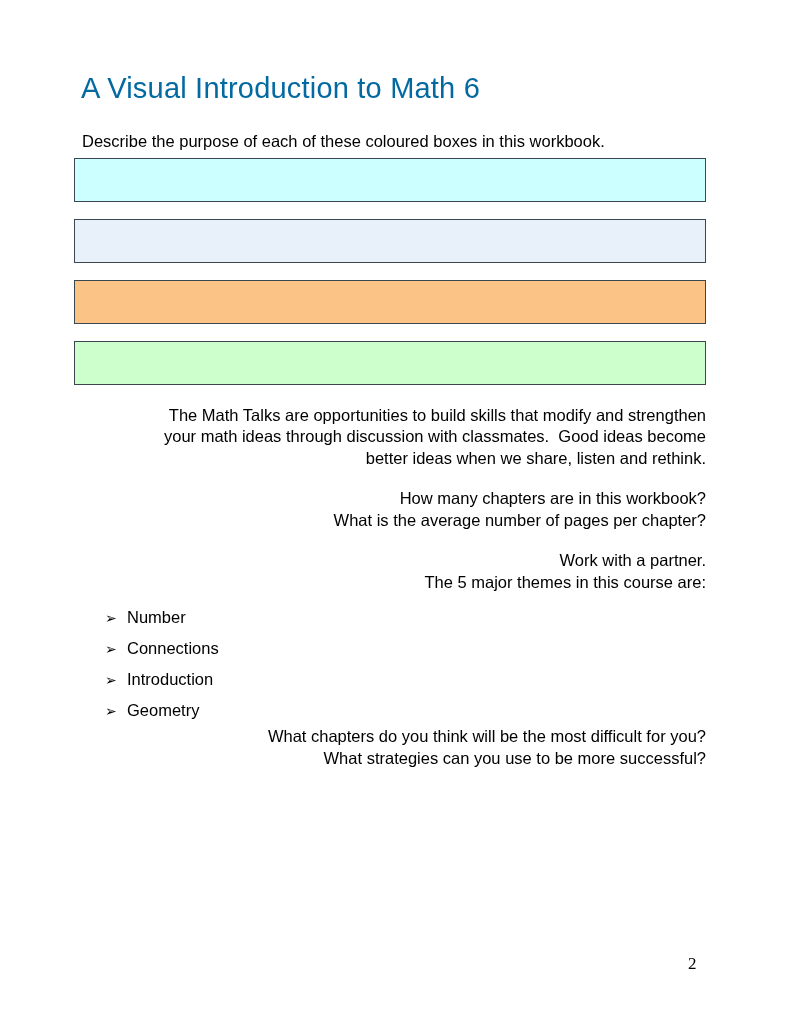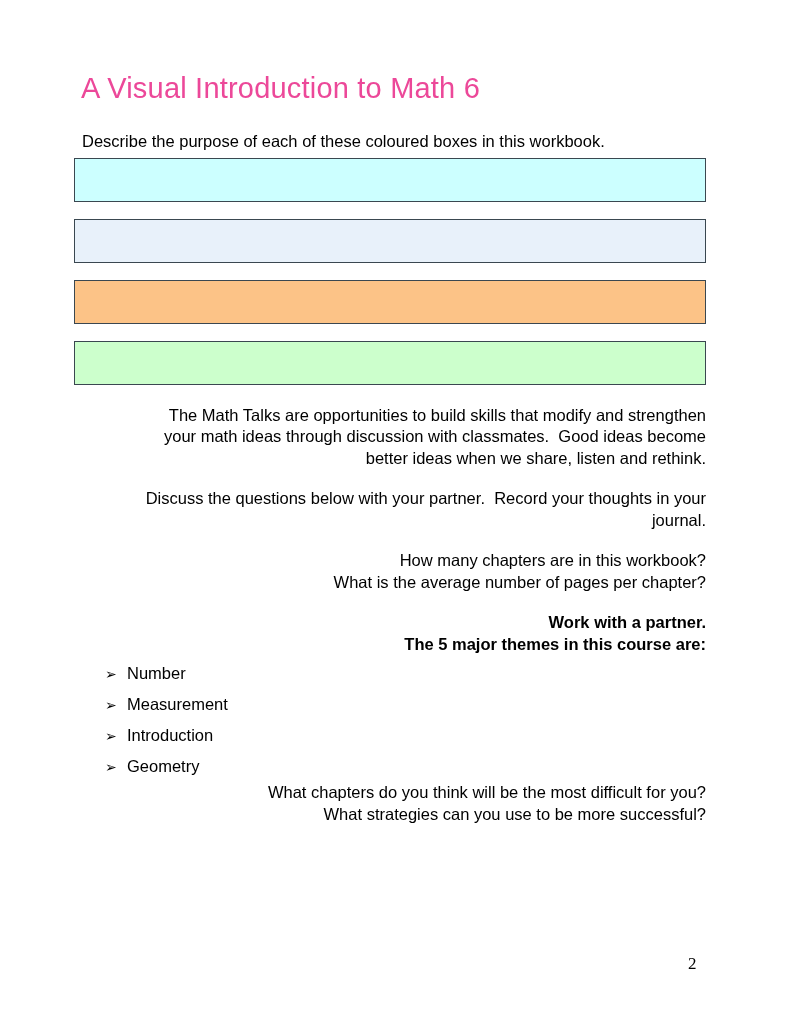--- a/index.html
+++ b/index.html
@@ -37,21 +37,21 @@
     margin-bottom:17px;
   }
   .cbox:last-child { margin-bottom:0; }
   .body { margin-top:20px; }
   .para {
     margin:0 0 19px 0;
     padding-left:7px;
     white-space:pre-wrap;
     text-align:right;
   }
-  .para.tight { margin-bottom:3px;font-weight:bold; }
+  .para.tight { margin-bottom:9px; }
   .arrow-list { padding-left:31px; }
   .arrow-item { line-height:30px; }
   .arrow-bullet {
     display:inline-block;
     width:22px;
     font-family:"DejaVu Sans", sans-serif;
     font-size:14px;
   }
   .page-number {
     position:absolute;
@@ -59,41 +59,39 @@
     font-family:"Liberation Serif", serif;
     font-size:17px;
     line-height:21px;
   }
 </style>
 </head>
 <body>
 
 <div class="page">
   <div class="content">
-    <h1 class="doc-title" style="color: #ec4899;">A Visual Introduction to Math 6</h1>
+    <h1 class="doc-title" style="color: #0369a1;">A Visual Introduction to Math 6</h1>
     <p class="intro">Describe the purpose of each of these coloured boxes in this workbook.</p>
     <div class="boxes">
         <div class="cbox" style="background: rgb(204, 255, 255); border-color: rgb(58, 71, 80);"></div>
         <div class="cbox" style="background: rgb(232, 241, 250); border-color: rgb(58, 71, 80);"></div>
         <div class="cbox" style="background: rgb(252, 195, 135); border-color: rgb(58, 71, 80);"></div>
         <div class="cbox" style="background: rgb(204, 255, 204); border-color: rgb(58, 71, 80);"></div>
       </div>
     <div class="body">
         <p class="para">The Math Talks are opportunities to build skills that modify and strengthen
 your math ideas through discussion with classmates.  Good ideas become
 better ideas when we share, listen and rethink.</p>
-        <p class="para">Discuss the questions below with your partner.  Record your thoughts in your
-journal.</p>
         <p class="para">How many chapters are in this workbook?
 What is the average number of pages per chapter?</p>
         <p class="para tight">Work with a partner.
 The 5 major themes in this course are:</p>
         <div class="arrow-list">
           <div class="arrow-item"><span class="arrow-bullet">➢</span><span>Number</span></div>
-          <div class="arrow-item"><span class="arrow-bullet">➢</span><span>Measurement</span></div>
+          <div class="arrow-item"><span class="arrow-bullet">➢</span><span>Connections</span></div>
           <div class="arrow-item"><span class="arrow-bullet">➢</span><span>Introduction</span></div>
           <div class="arrow-item"><span class="arrow-bullet">➢</span><span>Geometry</span></div>
         </div>
         <p class="para">What chapters do you think will be the most difficult for you?
 What strategies can you use to be more successful?</p>
       </div>
   </div>
   <div class="page-number">2</div>
 </div>
 

